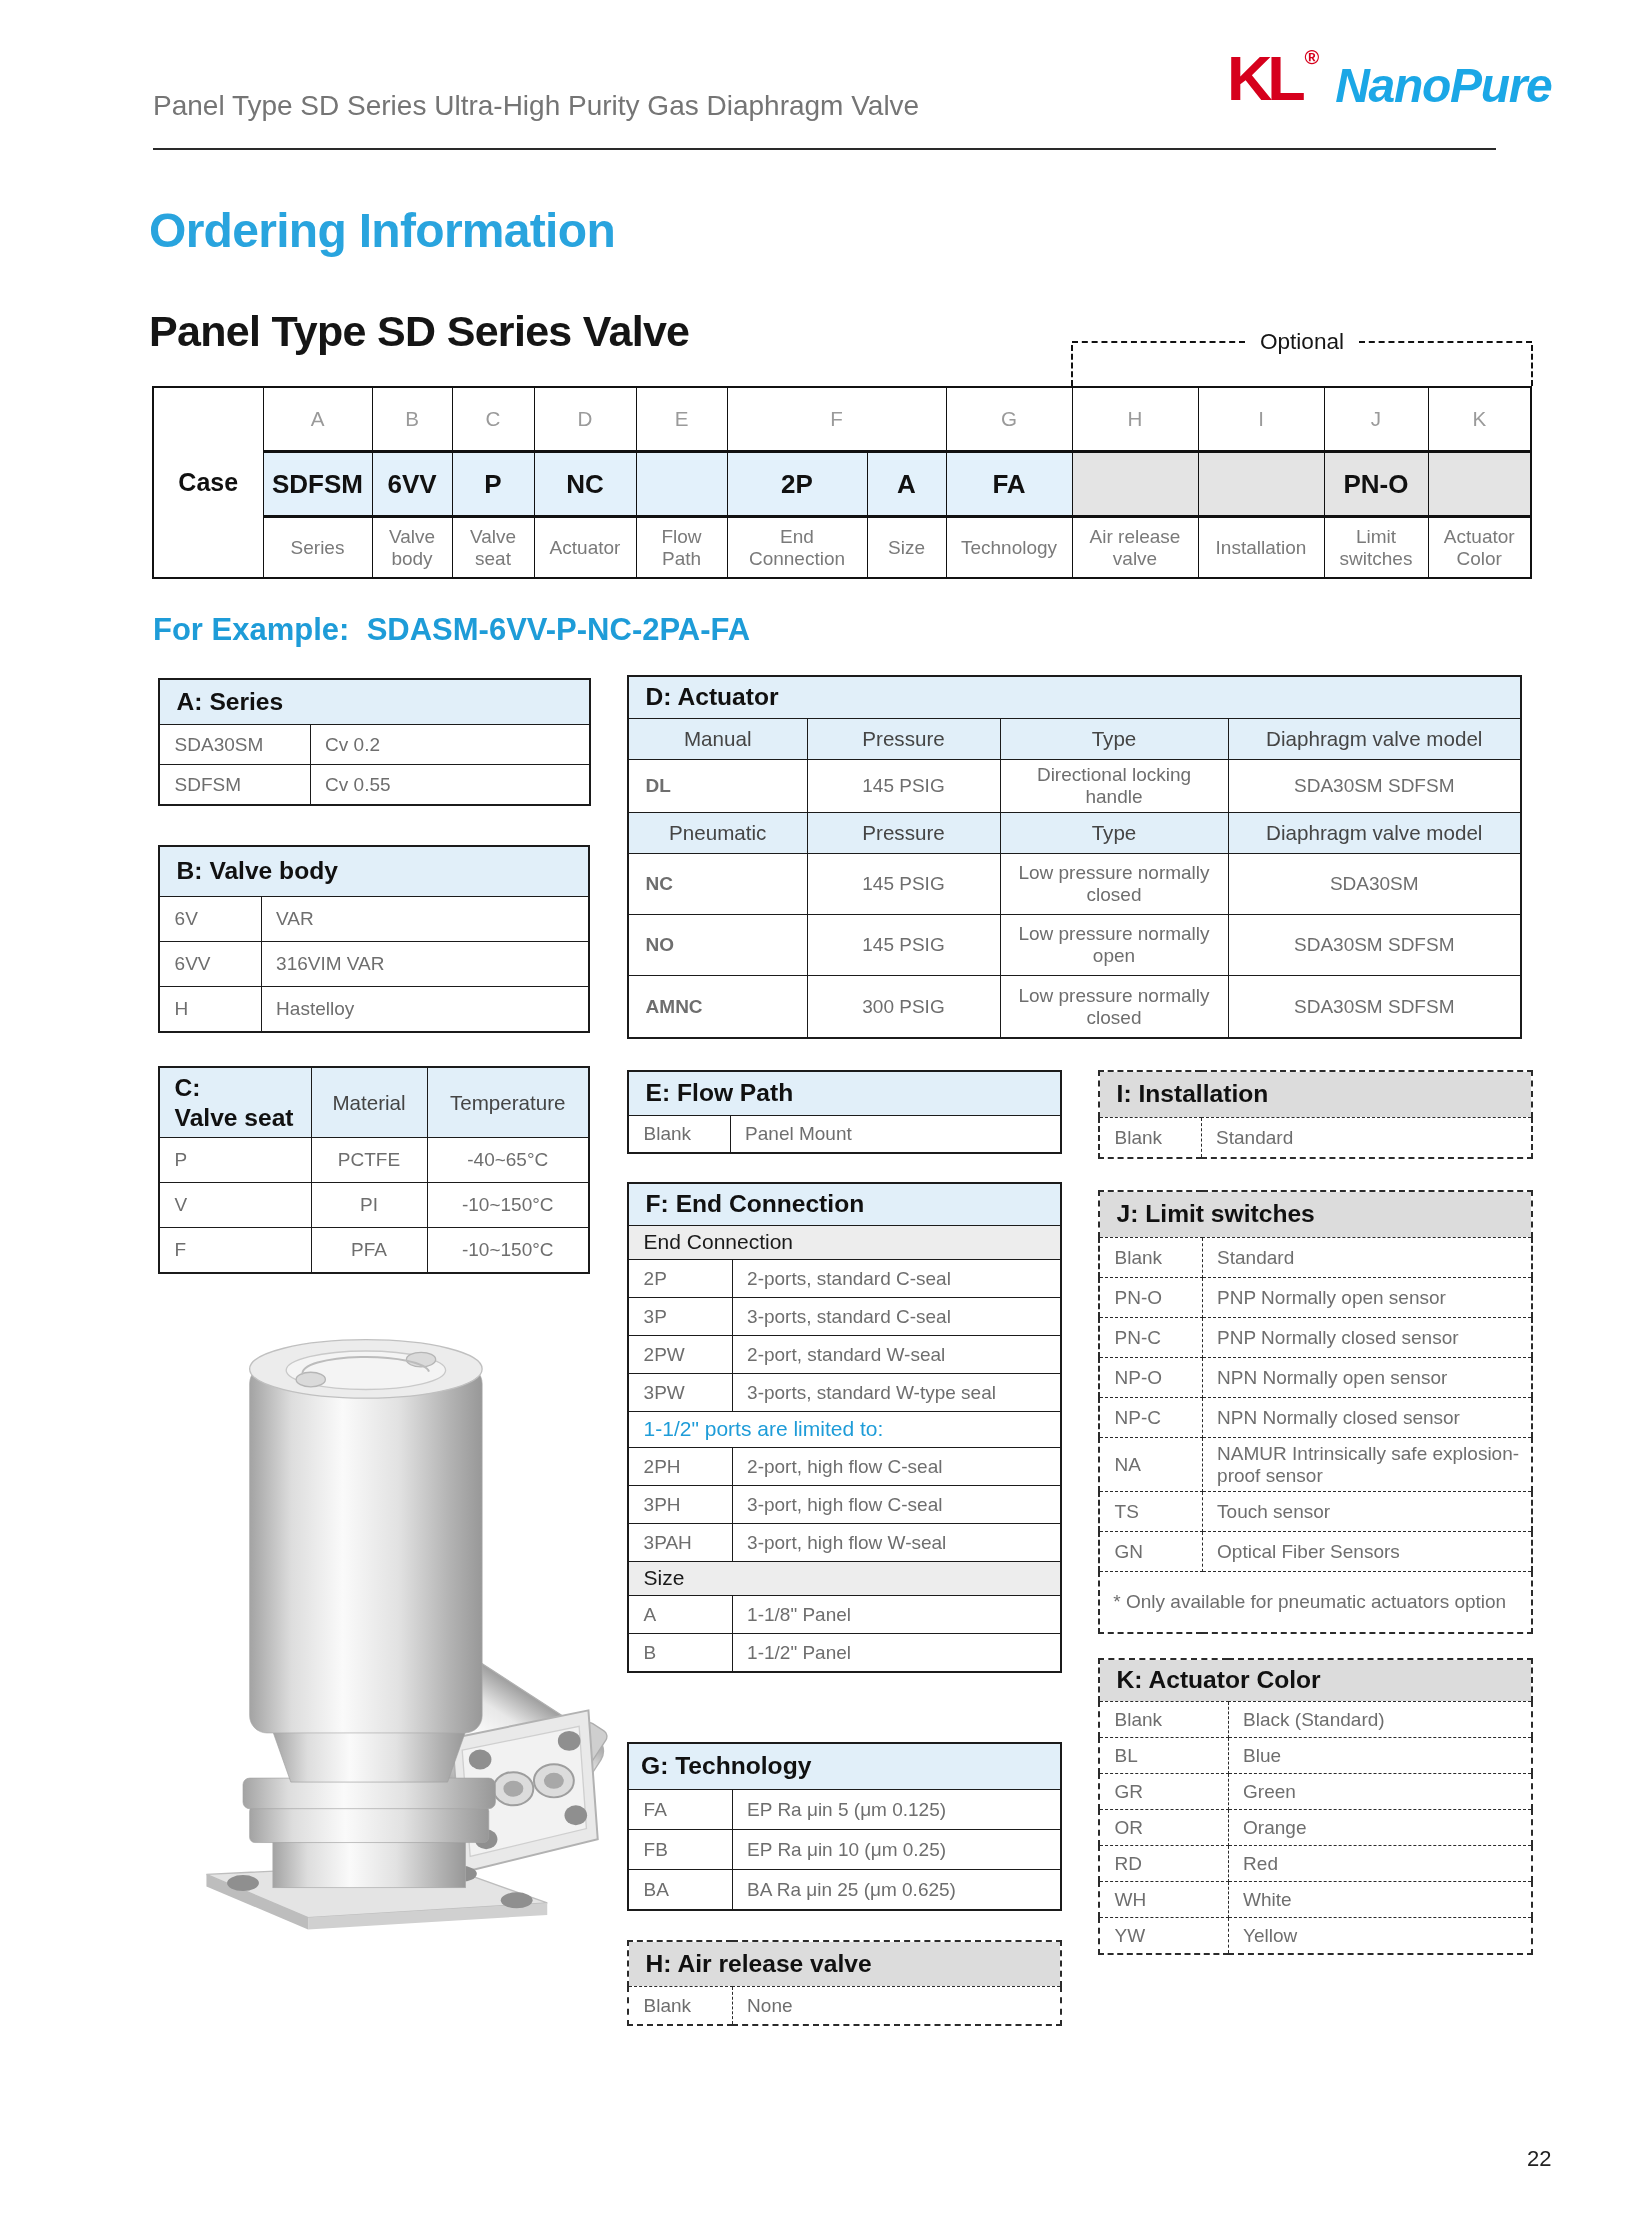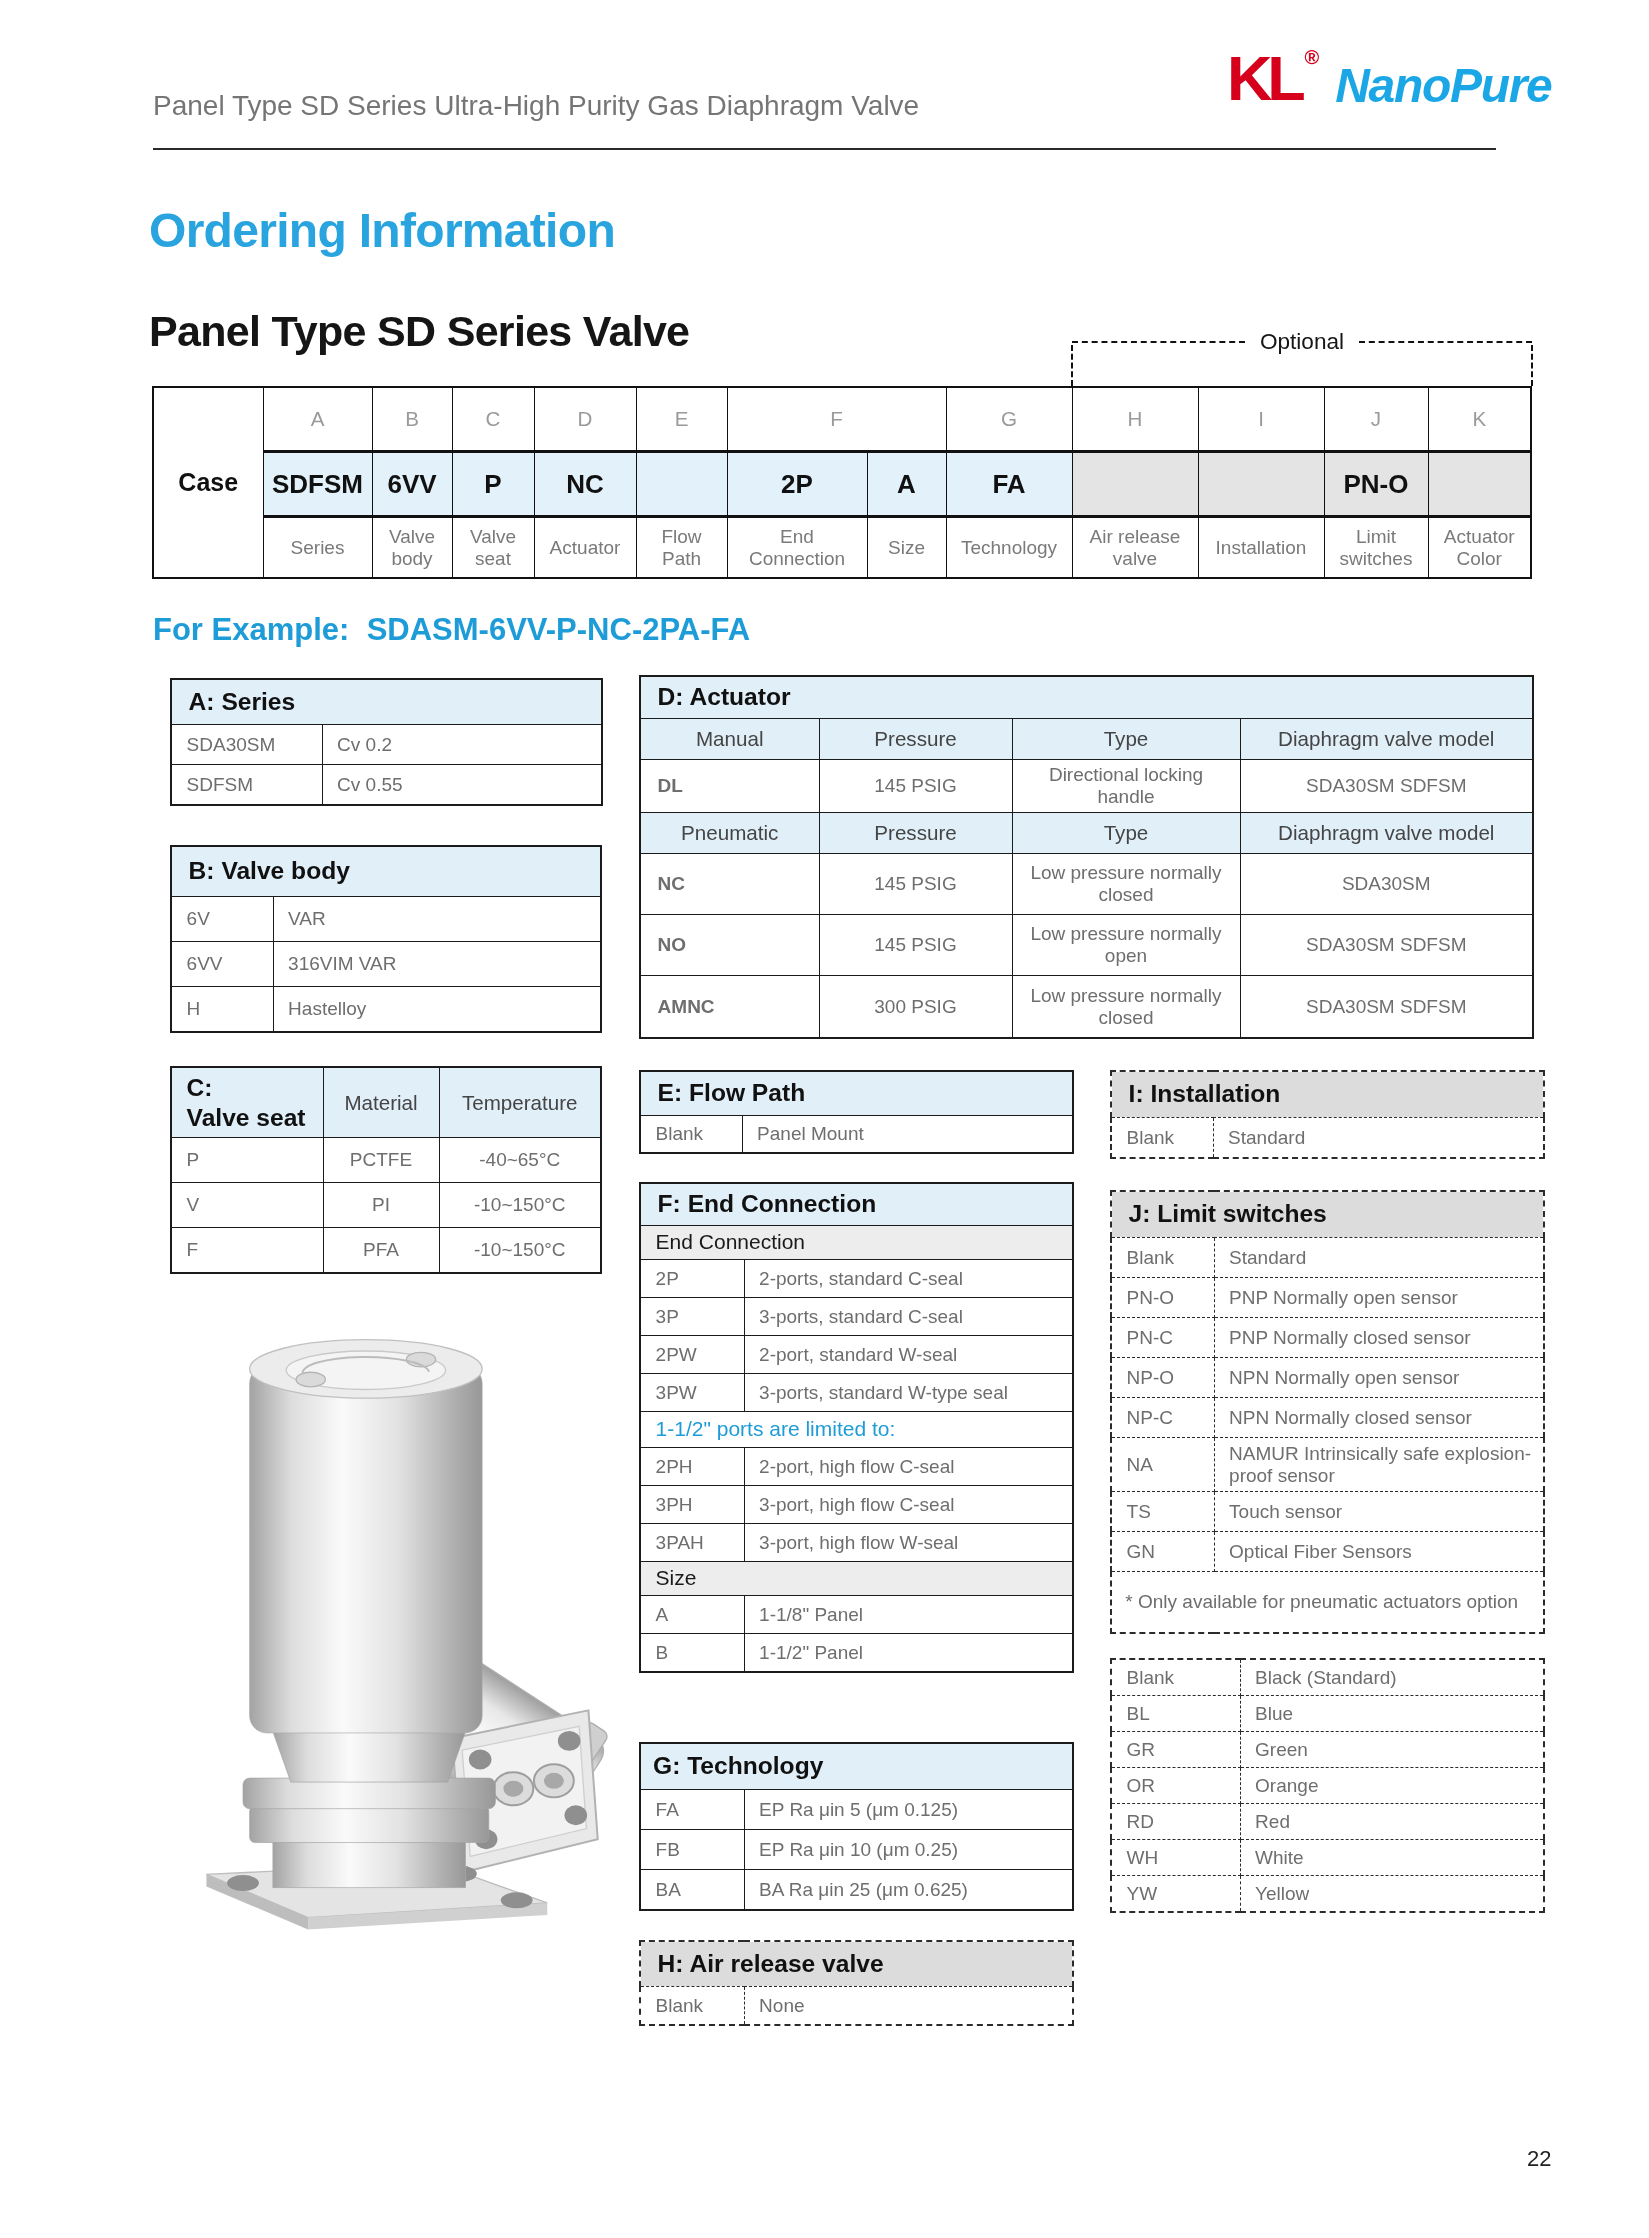--- a/index.html
+++ b/index.html
@@ -33,21 +33,21 @@
   .r-case td{height:60px;font-size:26px;font-weight:bold;color:#111;
              border-top:3.3px solid #111;border-bottom:3.3px solid #111;}
   .r-case td.std{background:#e3f1fb;}
   .r-case td.opt{background:#e4e4e4;}
   .r-desc td{height:59px;color:#7a7a7a;font-size:19px;line-height:1.12;padding:0 4px;}
   td.case-cell{font-size:25px;font-weight:bold;color:#111;background:#fff;}
 
   .example{left:153px;top:612px;font-size:31px;font-weight:600;color:#1e9cd8;}
 
   
-  .t{position:absolute;border:2px solid #1b1b1b;background:#fff;margin-left:12px;}
+  .t{position:absolute;border:2px solid #1b1b1b;background:#fff;}
   .t td{border:1.3px solid #1b1b1b;color:#6e6e6e;font-size:19px;vertical-align:middle;
         padding:0 6.6px 0 14.6px;overflow:hidden;line-height:1.15;}
   .t tr.tt td{background:#e1eff9;color:#111;font-weight:bold;font-size:24.6px;padding-left:16.6px;}
   .t tr.bar td{background:#ededed;color:#1a1a1a;font-size:21px;padding-left:14.6px;}
   .t tr.note td{color:#1e9cd8;font-size:21px;padding-left:14.6px;}
   .t tr.foot td{color:#6e6e6e;font-size:19px;padding:4px 6.6px 4px 13.3px;}
   .t tr.hdr td{background:#e1eff9;color:#454545;font-size:20.6px;text-align:center;padding:0 4px;}
 
   
   .dash{border:2px dashed #2b2b2b;}
@@ -533,20 +533,23 @@
         </tr>
       </tbody>
   </table>
 
   <table class="t dash tblK">
     <colgroup>
         <col style="width:129px">
         <col style="width:304px">
       </colgroup>
     <tbody>
+        <tr class="tt">
+          <td colspan="2">K:  Actuator Color</td>
+        </tr>
         <tr>
           <td class="c0">Blank</td>
           <td class="c1">Black (Standard)</td>
         </tr>
         <tr>
           <td class="c0">BL</td>
           <td class="c1">Blue</td>
         </tr>
         <tr>
           <td class="c0">GR</td>

